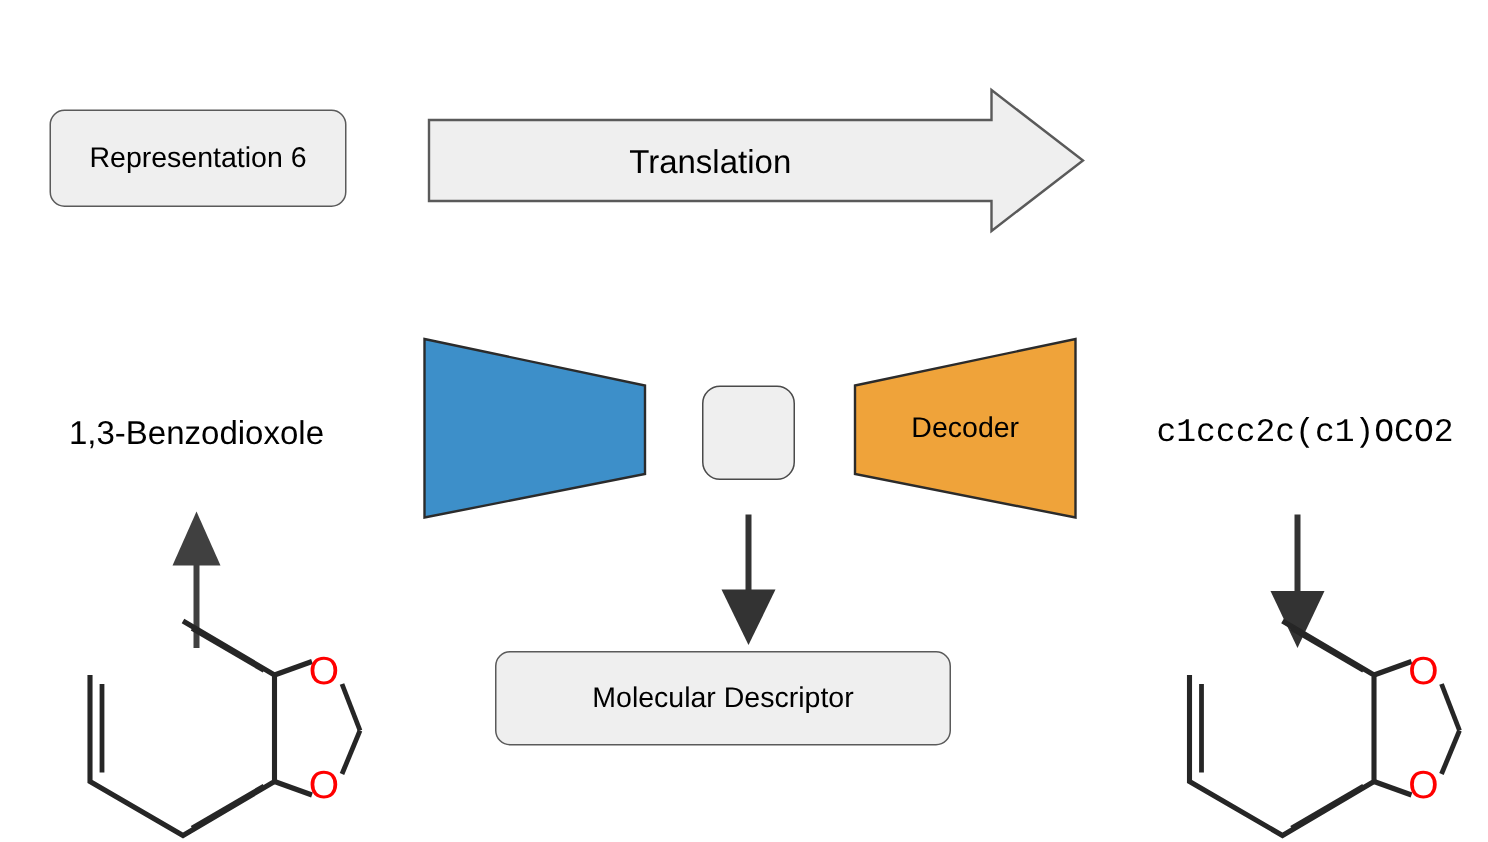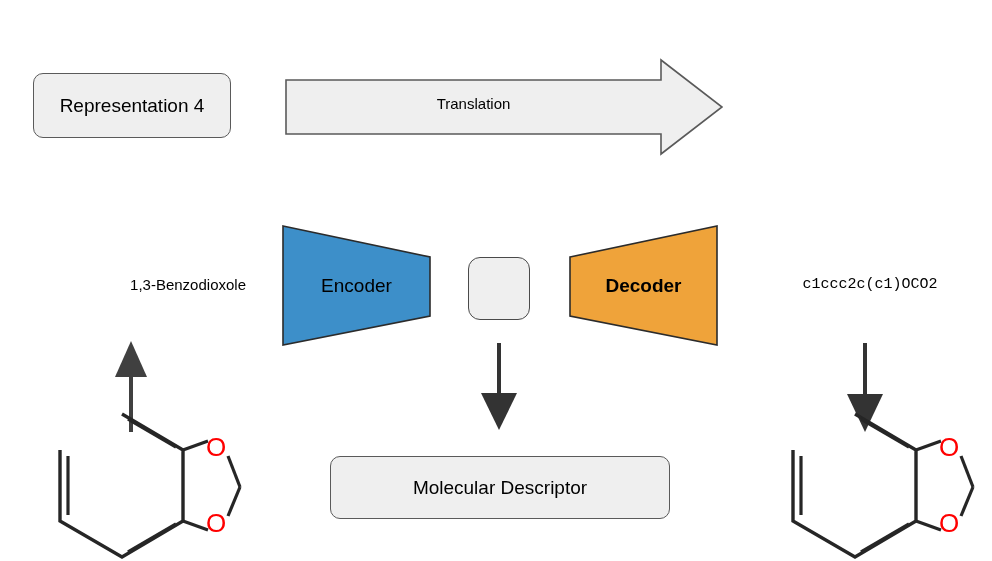--- a/index.html
+++ b/index.html
@@ -27,21 +27,21 @@
     align-items: center;
     justify-content: center;
     color: #000000;
     font-size: 19px;
     font-family: "Liberation Sans", sans-serif;
     white-space: nowrap;
   }
   .plain-label {
     position: absolute;
     color: #000000;
-    font-size: 15px;
+    font-size: 22px;
     font-family: "Liberation Sans", sans-serif;
     white-space: nowrap;
     text-align: center;
   }
   .shape-layer {
     position: absolute;
     left: 0;
     top: 0;
     width: 992px;
     height: 561px;
@@ -63,21 +63,21 @@
     border: 1px solid #4a4a4a;
     border-radius: 12px;
   }
 </style>
 </head>
 <body>
 
 <div id="canvas">
 
   <div class="node-box" style="left:33px; top:73px; width:198px; height:65px;">
-    <span>Representation 4</span>
+    <span>Representation 6</span>
   </div>
 
   <svg class="shape-layer" width="992" height="561" viewBox="0 0 992 561" xmlns="http://www.w3.org/2000/svg">
 
     <polygon points="286,80 661,80 661,60 722,107 661,154 661,134 286,134" fill="#efefef" stroke="#5a5a5a" stroke-width="1.6" stroke-linejoin="miter"></polygon>
 
     <polygon points="283,226 430,257 430,316 283,345" fill="#3d8fc9" stroke="#2b2b2b" stroke-width="1.6" stroke-linejoin="miter"></polygon>
 
     <polygon points="570,257 717,226 717,345 570,316" fill="#efa33a" stroke="#2b2b2b" stroke-width="1.6" stroke-linejoin="miter"></polygon>
 
@@ -123,27 +123,26 @@
       <line x1="961" y1="456" x2="973" y2="487" stroke="#262626" stroke-width="3.2"></line>
       <line x1="961" y1="516" x2="973" y2="487" stroke="#262626" stroke-width="3.2"></line>
       <text x="949" y="449" fill="#ff0000" font-size="26" font-family="Liberation Sans, sans-serif" text-anchor="middle" dominant-baseline="middle">O</text>
       <text x="949" y="525" fill="#ff0000" font-size="26" font-family="Liberation Sans, sans-serif" text-anchor="middle" dominant-baseline="middle">O</text>
     </g>
   </svg>
 
   <div class="plain-label" style="left:286px; top:95px; width:375px;">Translation</div>
 
 
-  <div class="trapezoid-label" style="left:283px; top:275px; width:147px;">Encoder</div>
 
-  <div class="trapezoid-label" style="left:570px; top:275px; width:147px;font-weight:bold;">Decoder</div>
+  <div class="trapezoid-label" style="left:570px; top:275px; width:147px;">Decoder</div>
 
   <div class="latent-box" style="left:468px; top:257px; width:62px; height:63px;"></div>
 
-  <div class="plain-label" style="left:16px; top:276px; width:230px;text-align:right;">1,3-Benzodioxole</div>
+  <div class="plain-label" style="left:16px; top:276px; width:230px;">1,3-Benzodioxole</div>
 
   <div class="plain-label" style="left:755px; top:276px; width:230px;font-family:Liberation Mono, monospace;">c1ccc2c(c1)OCO2</div>
 
-  <div class="node-box" style="left:330px; top:456px; width:340px; height:63px;">
+  <div class="node-box" style="left:330px; top:434px; width:304px; height:63px;">
     <span>Molecular Descriptor</span>
   </div>
 
 </div>
 
 </body></html>

